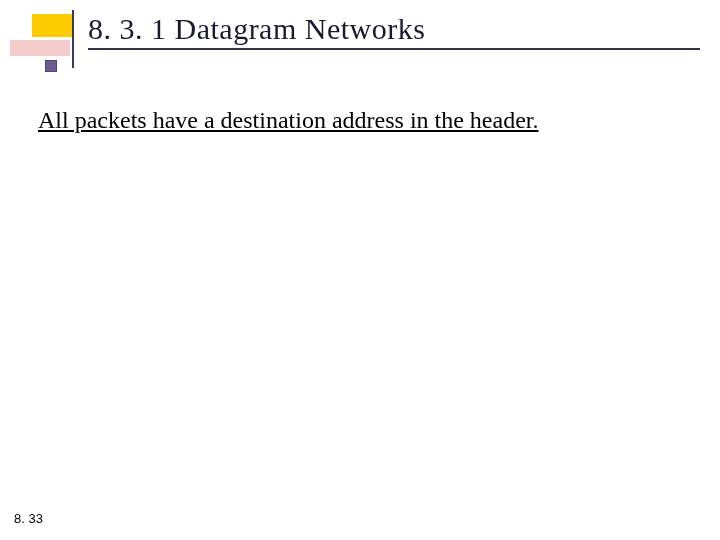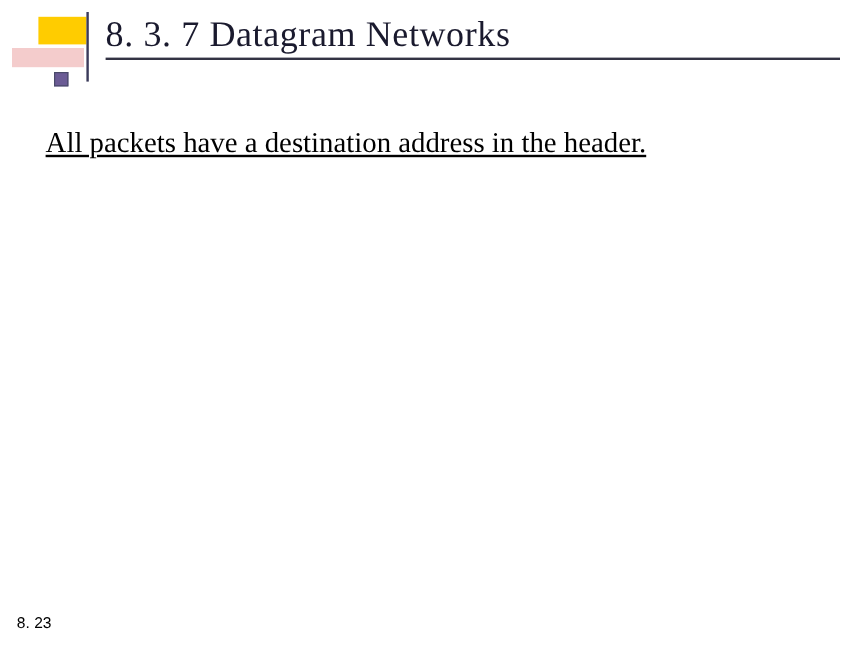--- a/index.html
+++ b/index.html
@@ -93,20 +93,20 @@
 <body>
 
 <div class="slide-decoration">
   <div class="deco-yellow"></div>
   <div class="deco-pink"></div>
   <div class="deco-vline"></div>
   <div class="deco-purple-square"></div>
 </div>
 
 <div class="title-area">
-  <span class="title-text">8. 3. 7  Datagram Networks</span>
+  <span class="title-text">8. 3. 1  Datagram Networks</span>
 </div>
 
 <div class="body-area">
   <p class="body-text">All packets have a destination address in the header.</p>
 </div>
 
-<div class="footer">8. 23</div>
+<div class="footer">8. 33</div>
 
 </body></html>

